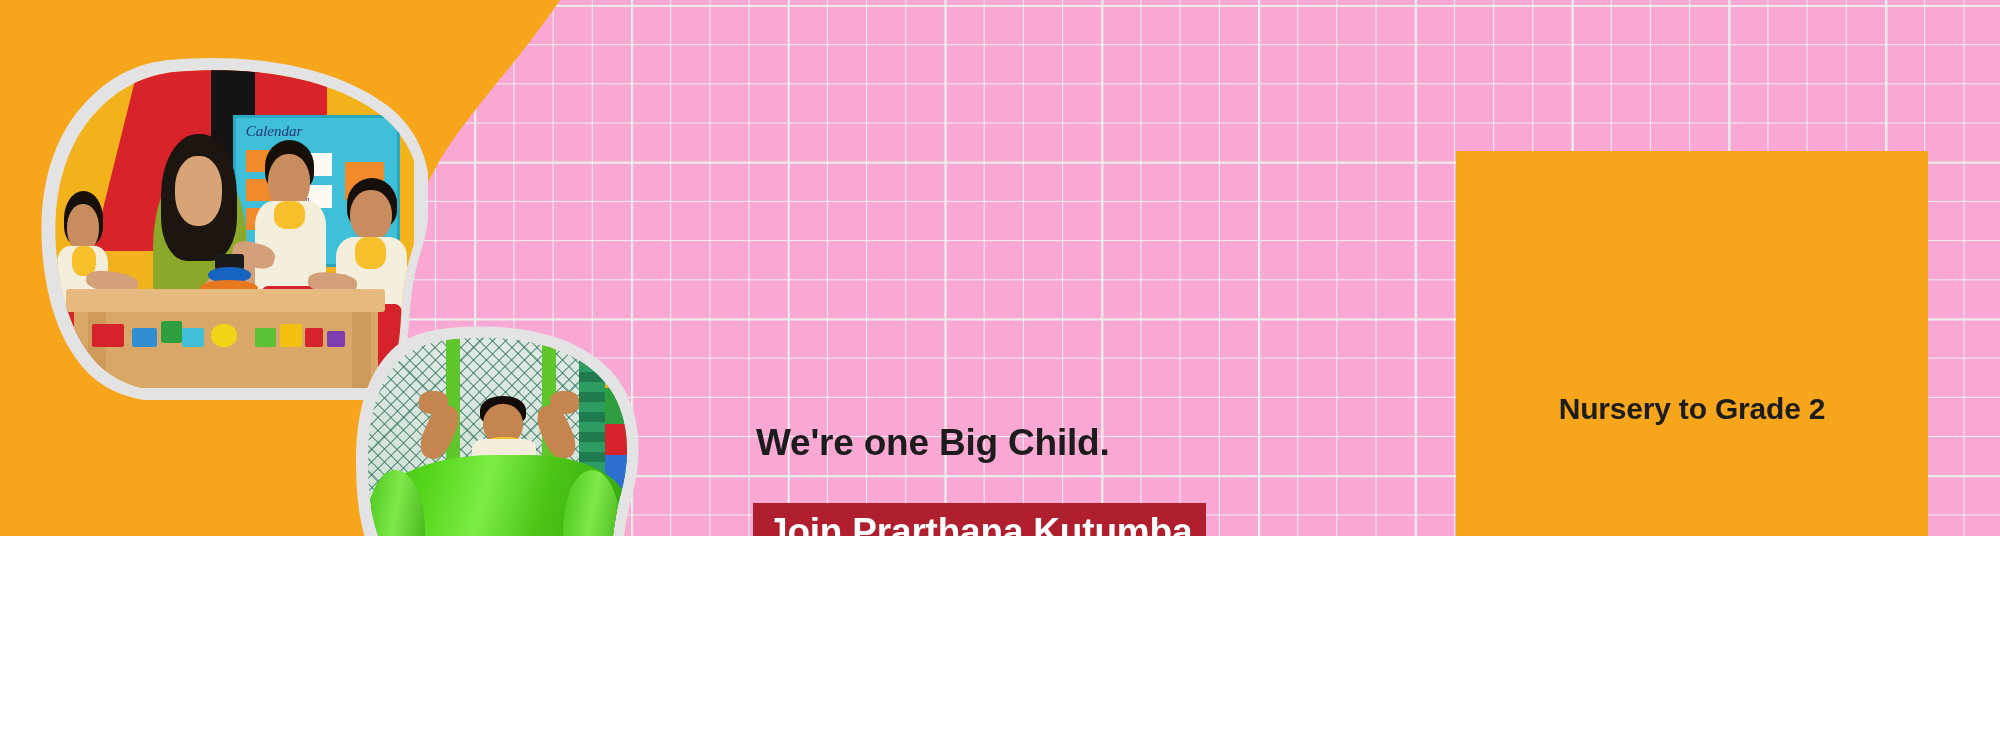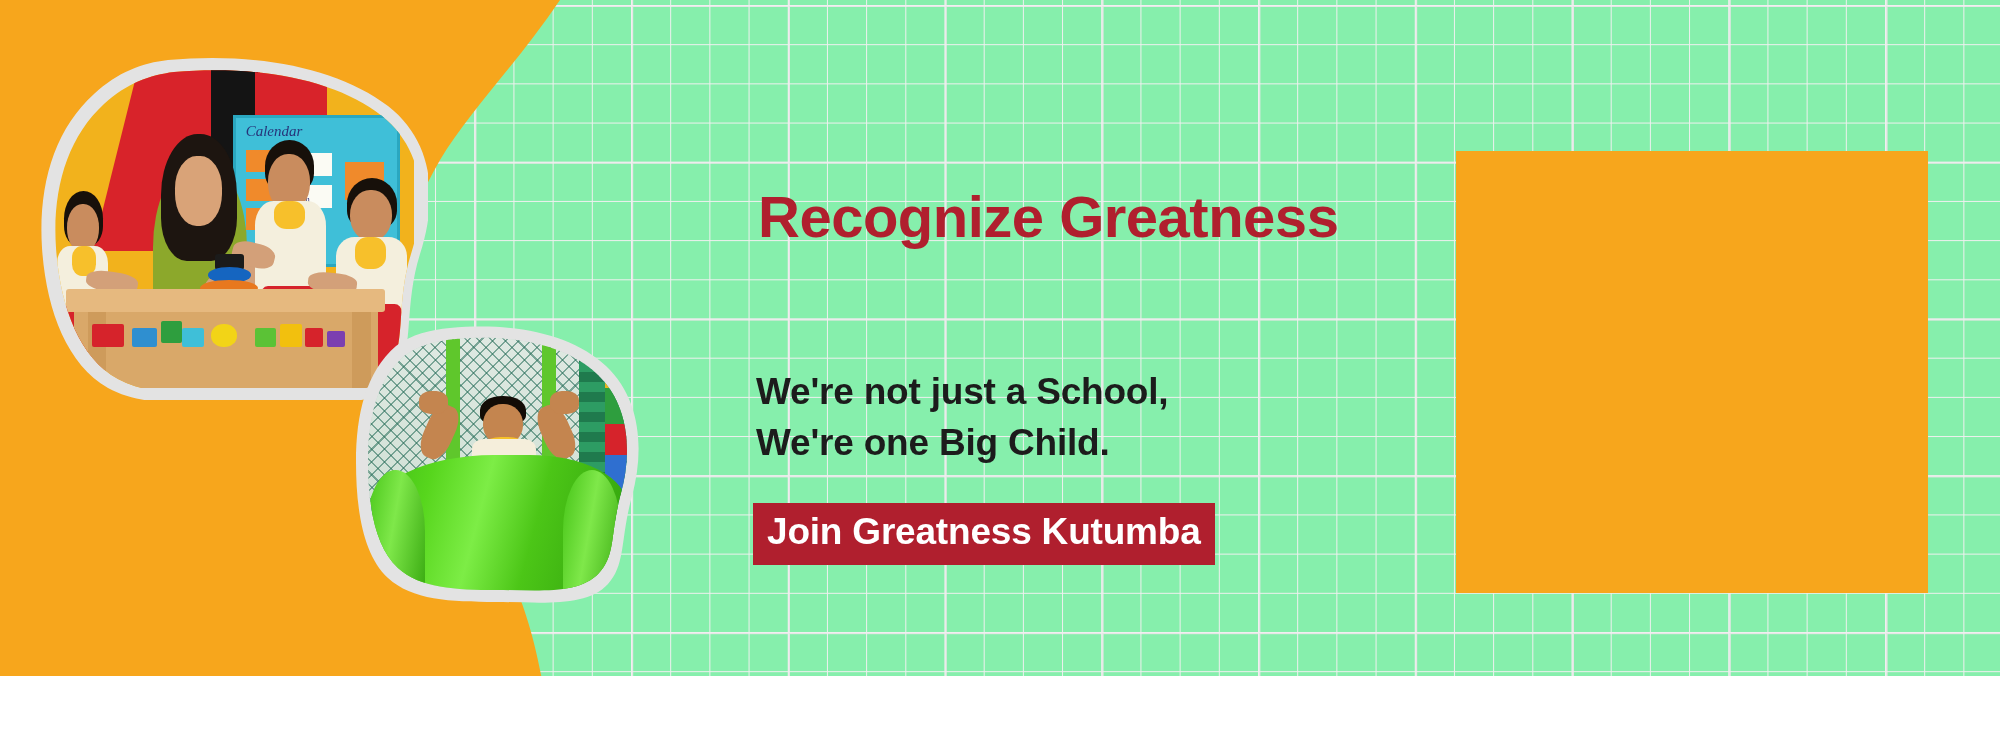--- a/index.html
+++ b/index.html
@@ -4,23 +4,23 @@
 <style>
   * { margin:0; padding:0; box-sizing:border-box; }
   html,body { width:2000px; height:750px; overflow:hidden; }
   body {
     font-family:"Liberation Sans", sans-serif;
     background:#ffffff;
     position:relative;
   }
   #banner {
     position:absolute; inset:0;
-    width:2000px; height:676px;
+    width:2000px; height:536px;
     overflow:hidden;
-    background:#86efac;
+    background:#f9a8d4;
   }
   
   .grid-layer {
     position:absolute; inset:0;
     background-image:
       linear-gradient(to right, #f0f0f0 1px, transparent 1px),
       linear-gradient(to bottom, #f0f0f0 1px, transparent 1px),
       linear-gradient(to right, #e6e6e6 1.5px, transparent 1.5px),
       linear-gradient(to bottom, #e6e6e6 1.5px, transparent 1.5px);
     background-size:
@@ -306,32 +306,33 @@
       <div class="sld-leg" style="left:40%;top:74%;width:9%;height:20%; transform:rotate(6deg);"></div>
       <div class="sld-leg" style="left:55%;top:74%;width:9%;height:20%; transform:rotate(-6deg);"></div>
 
       <div class="sld-slide-main"></div>
       <div class="sld-slide-rail" style="left:0%;"></div>
       <div class="sld-slide-rail" style="right:4%;"></div>
     </div>
   </div>
 
   <div id="headline">
-    <span>Recognize Greatness</span><br>
+    <br>
   </div>
 
   <div id="subheadline">
-    <span>We're not just a School,</span><br>
+    <br>
     <span>We're one Big Child.</span>
   </div>
 
-  <button id="cta-button">Join Greatness Kutumba</button>
+  <button id="cta-button">Join Prarthana Kutumba</button>
 
   <div id="admissions-panel">
     <div id="admissions-title">
       <br>
     </div>
     <div id="admissions-details">
       <br>
+      <span>Nursery to Grade 2</span>
     </div>
   </div>
 
 </div>
 
 </body></html>

